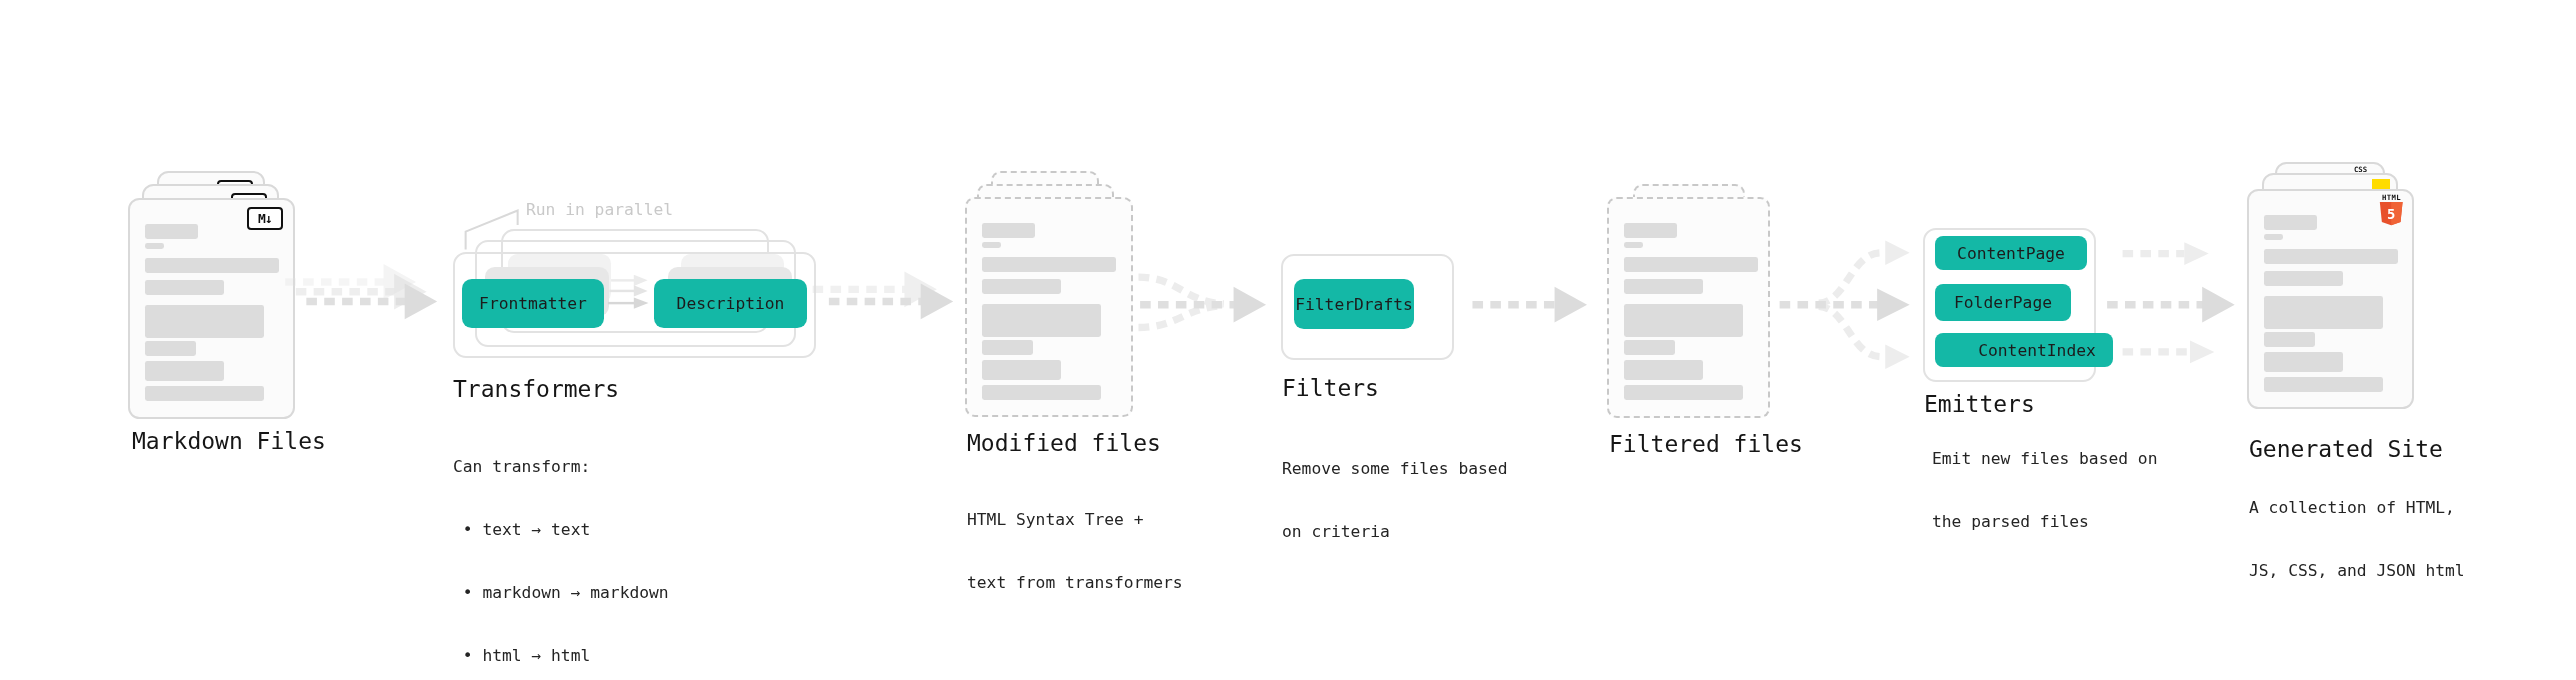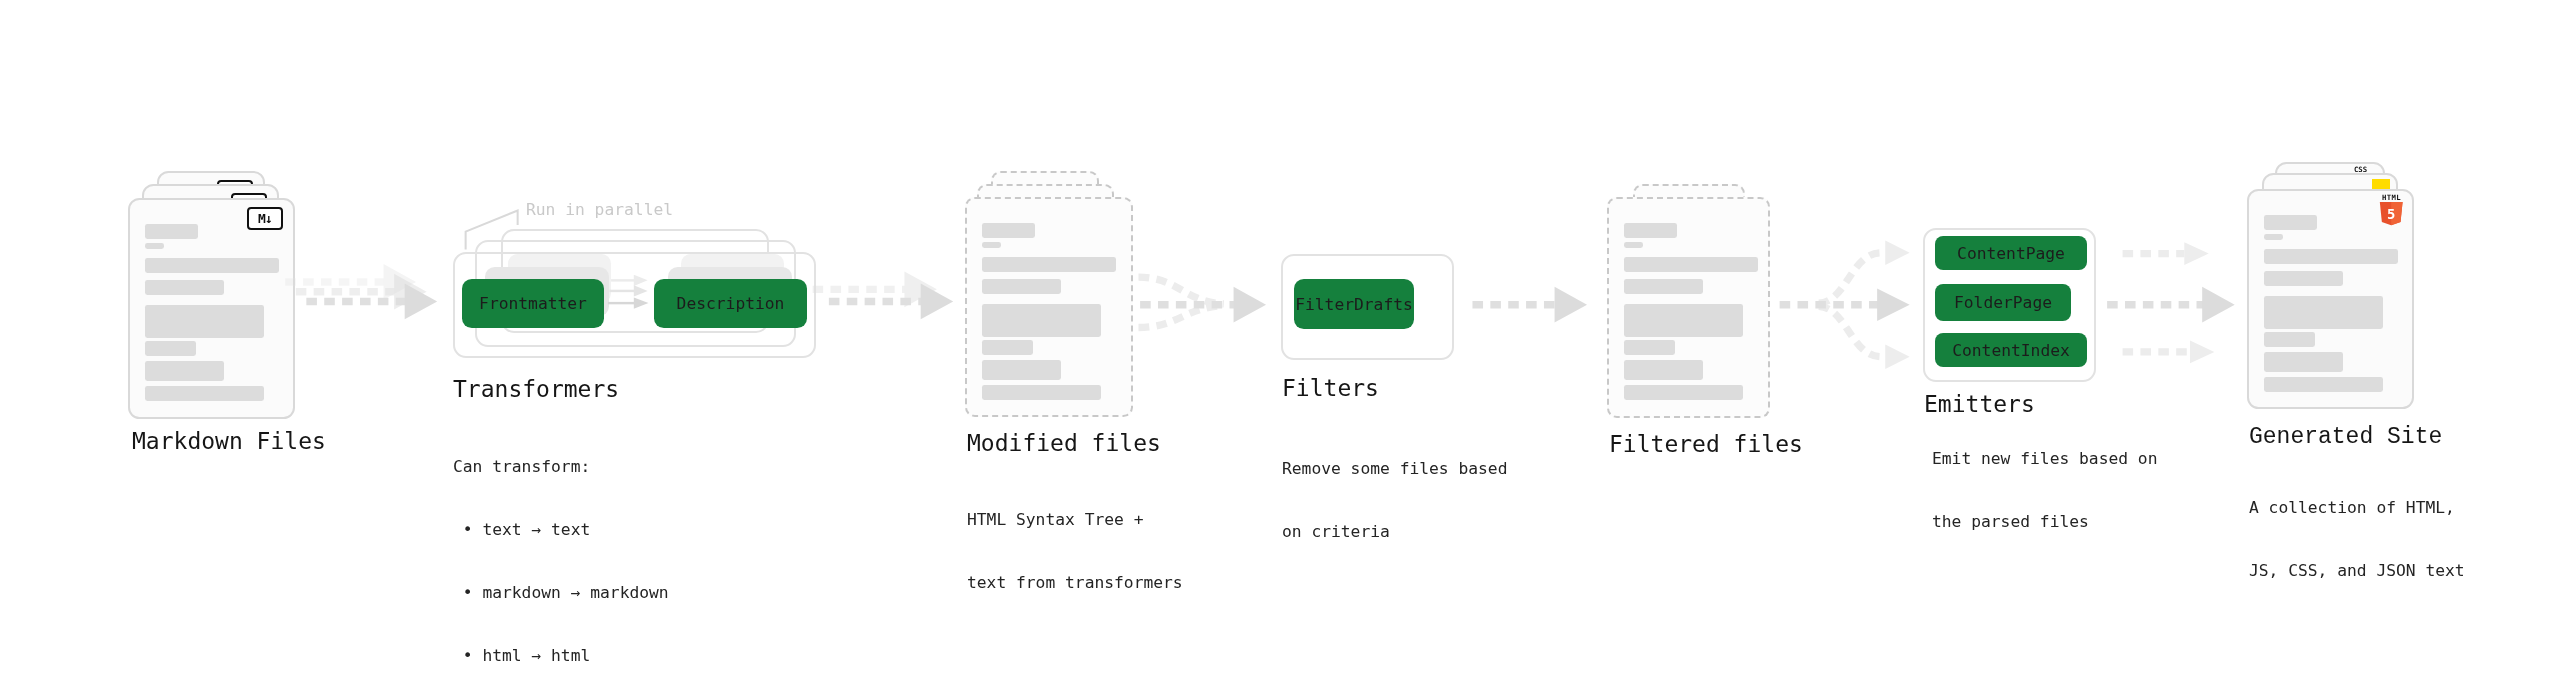--- a/index.html
+++ b/index.html
@@ -19,21 +19,21 @@
   .b6{left:14.6px;top:141px;width:51px;height:14.6px}
   .b7{left:14.6px;top:161px;width:79px;height:20.3px}
   .b8{left:14.6px;top:186px;width:119px;height:14.6px}
   
   .md-badge{position:absolute;top:7.3px;right:9.8px;width:32.5px;height:18.7px;background:#ffffff;
     border:2.4px solid #111;border-radius:4.1px;display:flex;align-items:center;justify-content:center;
     font-weight:bold;font-size:13px;color:#111;letter-spacing:-0.8px;}
   
   .obox{position:absolute;border:2px solid #e2e2e2;border-radius:13px;box-sizing:border-box;background:transparent;}
   
-  .chip{position:absolute;background:#15803d;border-radius:9.8px;display:flex;align-items:center;justify-content:center;
+  .chip{position:absolute;background:#14b8a6;border-radius:9.8px;display:flex;align-items:center;justify-content:center;
     font-size:16.3px;color:#1c1c1c;white-space:nowrap;}
   .chip.g1{background:#e7e7e7;}
   .chip.g2{background:#f2f2f2;}
   
   .title{position:absolute;font-size:23px;line-height:24.4px;color:#161616;white-space:nowrap;}
   .desc{position:absolute;font-size:16.3px;line-height:21px;color:#242424;white-space:pre;}
   .annot{position:absolute;font-size:16.3px;line-height:18px;color:#c9c9c9;white-space:nowrap;}
   
   .css-ic{position:absolute;width:21px;text-align:left;font-size:7.3px;font-weight:bold;color:#111;line-height:7.3px;}
   .css-ic .bar-blue{margin:0.8px auto 0;width:18px;height:3.3px;background:#2d6ff1;border-radius:0.8px;}
@@ -138,21 +138,21 @@
       <div class="bar b7"></div>
       <div class="bar b8"></div>
     </div>
     <div class="title" style="left:1609px;top:432px;">Filtered files</div>
   </div>
 
   <div>
     <div class="obox" style="left:1923px;top:228px;width:173px;height:154px;"></div>
     <div class="chip" style="left:1935px;top:236px;width:152px;height:34px;border-radius:8.1px;">ContentPage</div>
     <div class="chip" style="left:1935px;top:284px;width:136px;height:37px;border-radius:8.1px;">FolderPage</div>
-    <div class="chip" style="left:1935px;top:333px;width:152px;height:34px;border-radius:8.1px;">ContentIndex</div>
+    <div class="chip" style="left:1935px;top:333px;width:152px;height:34px;border-radius:8.1px;padding-left:26px;">ContentIndex</div>
     <div class="title" style="left:1924px;top:392px;">Emitters</div>
     <div class="desc" style="left:1924px;top:406px;margin-left:8px;">
       <div>Emit new files based on</div>
       <div>the parsed files</div>
     </div>
   </div>
 
   <div>
     <div class="card" style="left:2275px;top:162px;width:110px;height:98px;">
       <div class="css-ic" style="right:8.1px;top:1.6px;">
@@ -174,24 +174,24 @@
       </div>
       <div class="bar b1"></div>
       <div class="bar b2"></div>
       <div class="bar b3"></div>
       <div class="bar b4"></div>
       <div class="bar b5"></div>
       <div class="bar b6"></div>
       <div class="bar b7"></div>
       <div class="bar b8"></div>
     </div>
-    <div class="title" style="left:2249px;top:425px;font-family:Liberation Mono, monospace;">Generated Site</div>
+    <div class="title" style="left:2249px;top:437px;">Generated Site</div>
     <div class="desc" style="left:2249px;top:455px;">
       <div>A collection of HTML,</div>
-      <div>JS, CSS, and JSON text</div>
+      <div>JS, CSS, and JSON html</div>
     </div>
   </div>
 
   <svg class="overlay" width="2576" height="681" viewBox="0 0 3170 838">
 
     <g>
       <path d="M573,307 L573,285 L637,259 L637,277" fill="none" stroke="#d9d9d9" stroke-width="2.5"></path>
     </g>
 
     <g>

